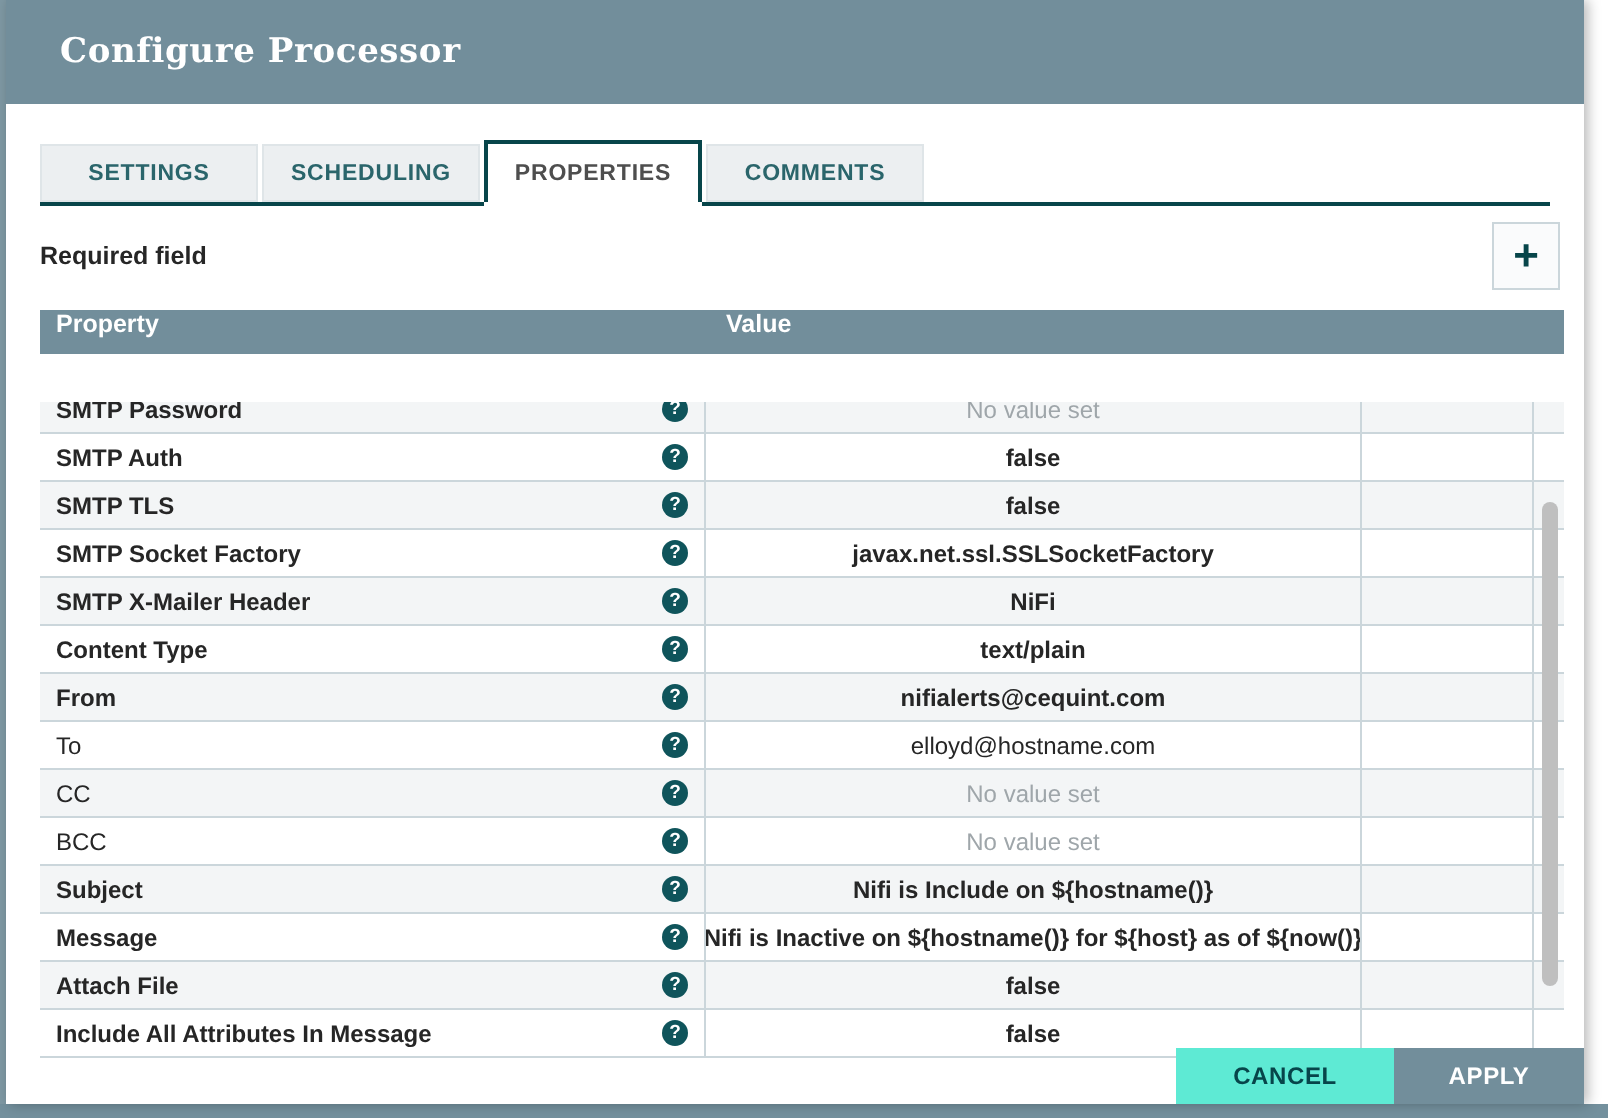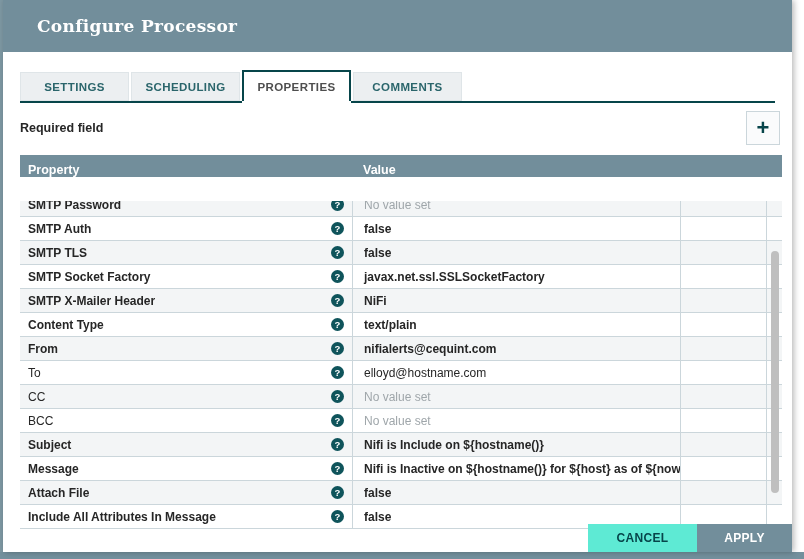--- a/index.html
+++ b/index.html
@@ -12,21 +12,21 @@
   .backdrop-bottom{ position:absolute; left:0; top:552px; width:804px; height:7px; background:#73909D; }
 
   .dialog {
     position:absolute; left:3px; top:0; width:789px; height:552px;
     background:#ffffff; box-shadow:2px 0 6px rgba(0,0,0,0.28);
   }
   .titlebar {
     height:52px; background:#728E9B; display:flex; align-items:center; padding-left:27px;
   }
   .titlebar h1 {
-    margin:7px; color:#ffffff; font-family:"DejaVu Serif", serif;
+    margin:0; color:#ffffff; font-family:"DejaVu Serif", serif;
     font-size:17px; font-weight:700; letter-spacing:0.3px;
   }
 
   .dlg-body { padding:0 17px; }
 
   
   .tabs { margin-top:20px; display:flex; border-bottom:2px solid #07454A; height:31px; align-items:flex-end; }
   .tab {
     width:109px; height:29px; margin-right:2px; background:#ECEFF1; border:1px solid #DFE5E8;
     display:flex; align-items:center; justify-content:center;
@@ -43,34 +43,34 @@
   .add-btn {
     margin-left:auto; margin-right:-5px; width:34px; height:34px;
     border:1px solid #CBD6DB; background:#FAFBFC; color:#07454A;
     font-size:22px; font-weight:bold; line-height:1;
     display:flex; align-items:center; justify-content:center; cursor:pointer;
   }
 
   
   .table-wrap { position:relative; margin-top:7px; width:762px; }
   .thead {
-    height:22px; background:#728E9B; display:flex; align-items:flex-end;
+    height:22px; background:#728E9B; display:flex; align-items:flex-start;
     color:#ffffff; font-size:12.5px; font-weight:bold;
   }
   .thead .col-prop { width:332px; padding-left:8px; }
   .thead .col-val  { padding-left:11px; }
 
   .t-row {
     display:flex; height:24px; border-bottom:1px solid #CBD6DB;
     background:#ffffff; font-size:12px; color:#262626;
   }
   .t-row.alt { background:#F3F5F6; }
   .t-row.clipped { height:16px; overflow:hidden;margin-top:24px; }
   .t-row.clipped .cell { margin-top:-8px; }
-  .cell { height:23px; display:flex; align-items:center; }
+  .cell { height:23px; display:flex; align-items:center;justify-content:center; }
   .cell.prop  { width:332px; padding:0 8px; justify-content:space-between; }
   .cell.val   { width:328px; border-left:1px solid #CBD6DB; padding:0 11px; overflow:hidden; white-space:nowrap; }
   .cell.extra { width:87px;  border-left:1px solid #CBD6DB; border-right:1px solid #CBD6DB; }
   .pname.req { font-weight:bold; }
   .pvalue.bold { font-weight:bold; }
   .pvalue.unset { color:#9FA6AA; }
 
   .help-icon {
     width:13px; height:13px; border-radius:50%; flex:none;
     background:#0F545B; color:#ffffff; font-size:9.5px; font-weight:bold;

